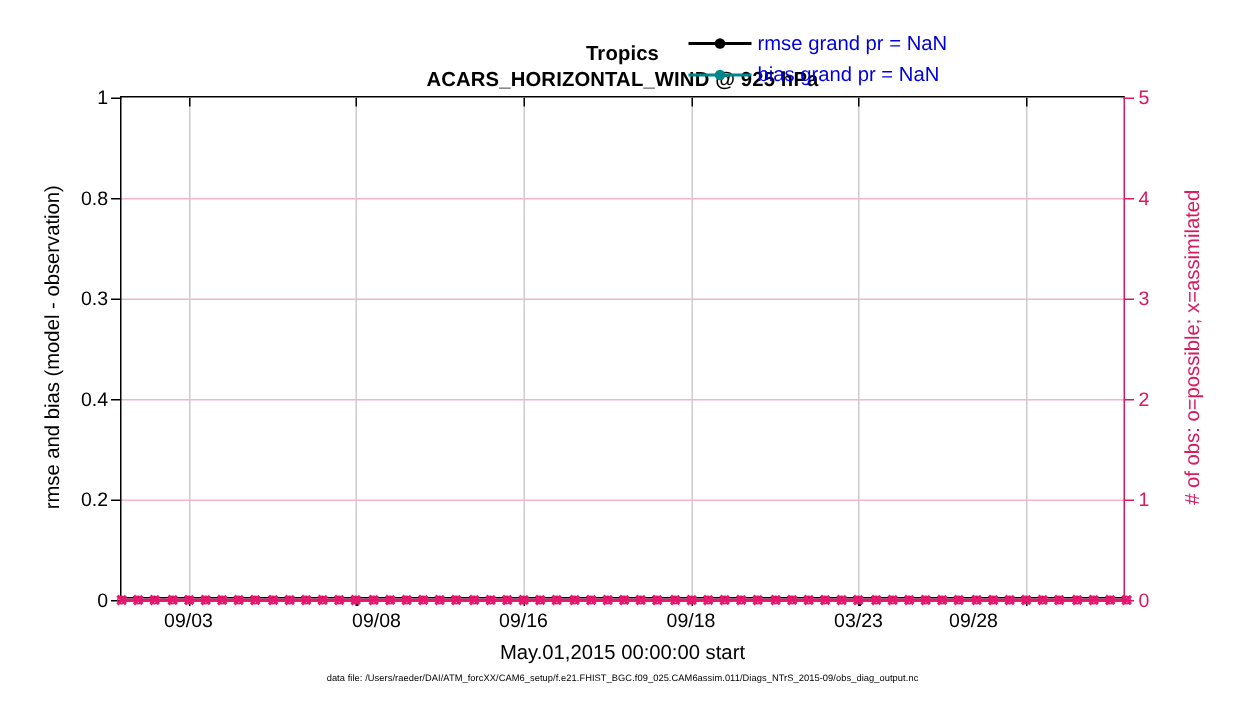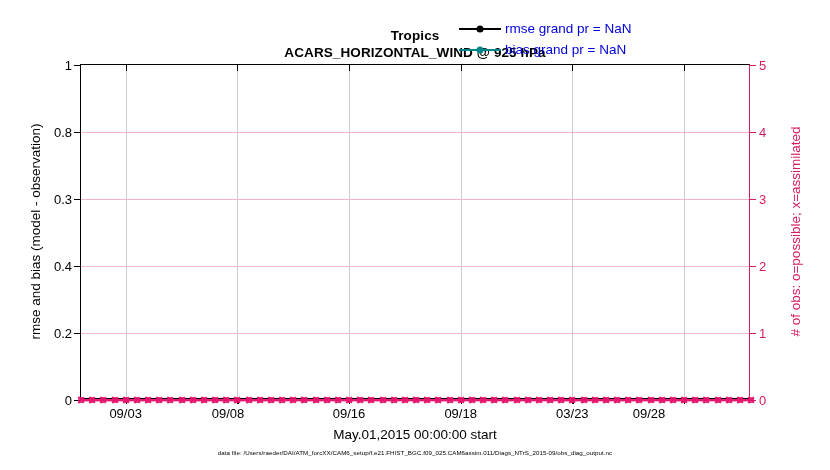--- a/index.html
+++ b/index.html
@@ -311,21 +311,21 @@
         <div class="grid-h" style="top: 201px;"></div>
         <div class="grid-h" style="top: 134px;"></div>
         <div class="grid-h" style="top: 67px;"></div>
       </div>
     <div id="tick-layer">
         <div class="tick-bottom" style="left: 44.6667px;"></div>
         <div class="tick-top" style="left: 44.6667px;"></div>
         <div class="xlabel" style="left: 44.6667px;">09/03</div>
         <div class="tick-bottom" style="left: 156.333px;"></div>
         <div class="tick-top" style="left: 156.333px;"></div>
-        <div class="xlabel" style="left: 147px;">09/08</div>
+        <div class="xlabel" style="left: 170px;">09/08</div>
         <div class="tick-bottom" style="left: 268px;"></div>
         <div class="tick-top" style="left: 268px;"></div>
         <div class="xlabel" style="left: 268px;">09/16</div>
         <div class="tick-bottom" style="left: 379.667px;"></div>
         <div class="tick-top" style="left: 379.667px;"></div>
         <div class="xlabel" style="left: 379.667px;">09/18</div>
         <div class="tick-bottom" style="left: 491.333px;"></div>
         <div class="tick-top" style="left: 491.333px;"></div>
         <div class="xlabel" style="left: 491.333px;">03/23</div>
         <div class="tick-bottom" style="left: 603px;"></div>

